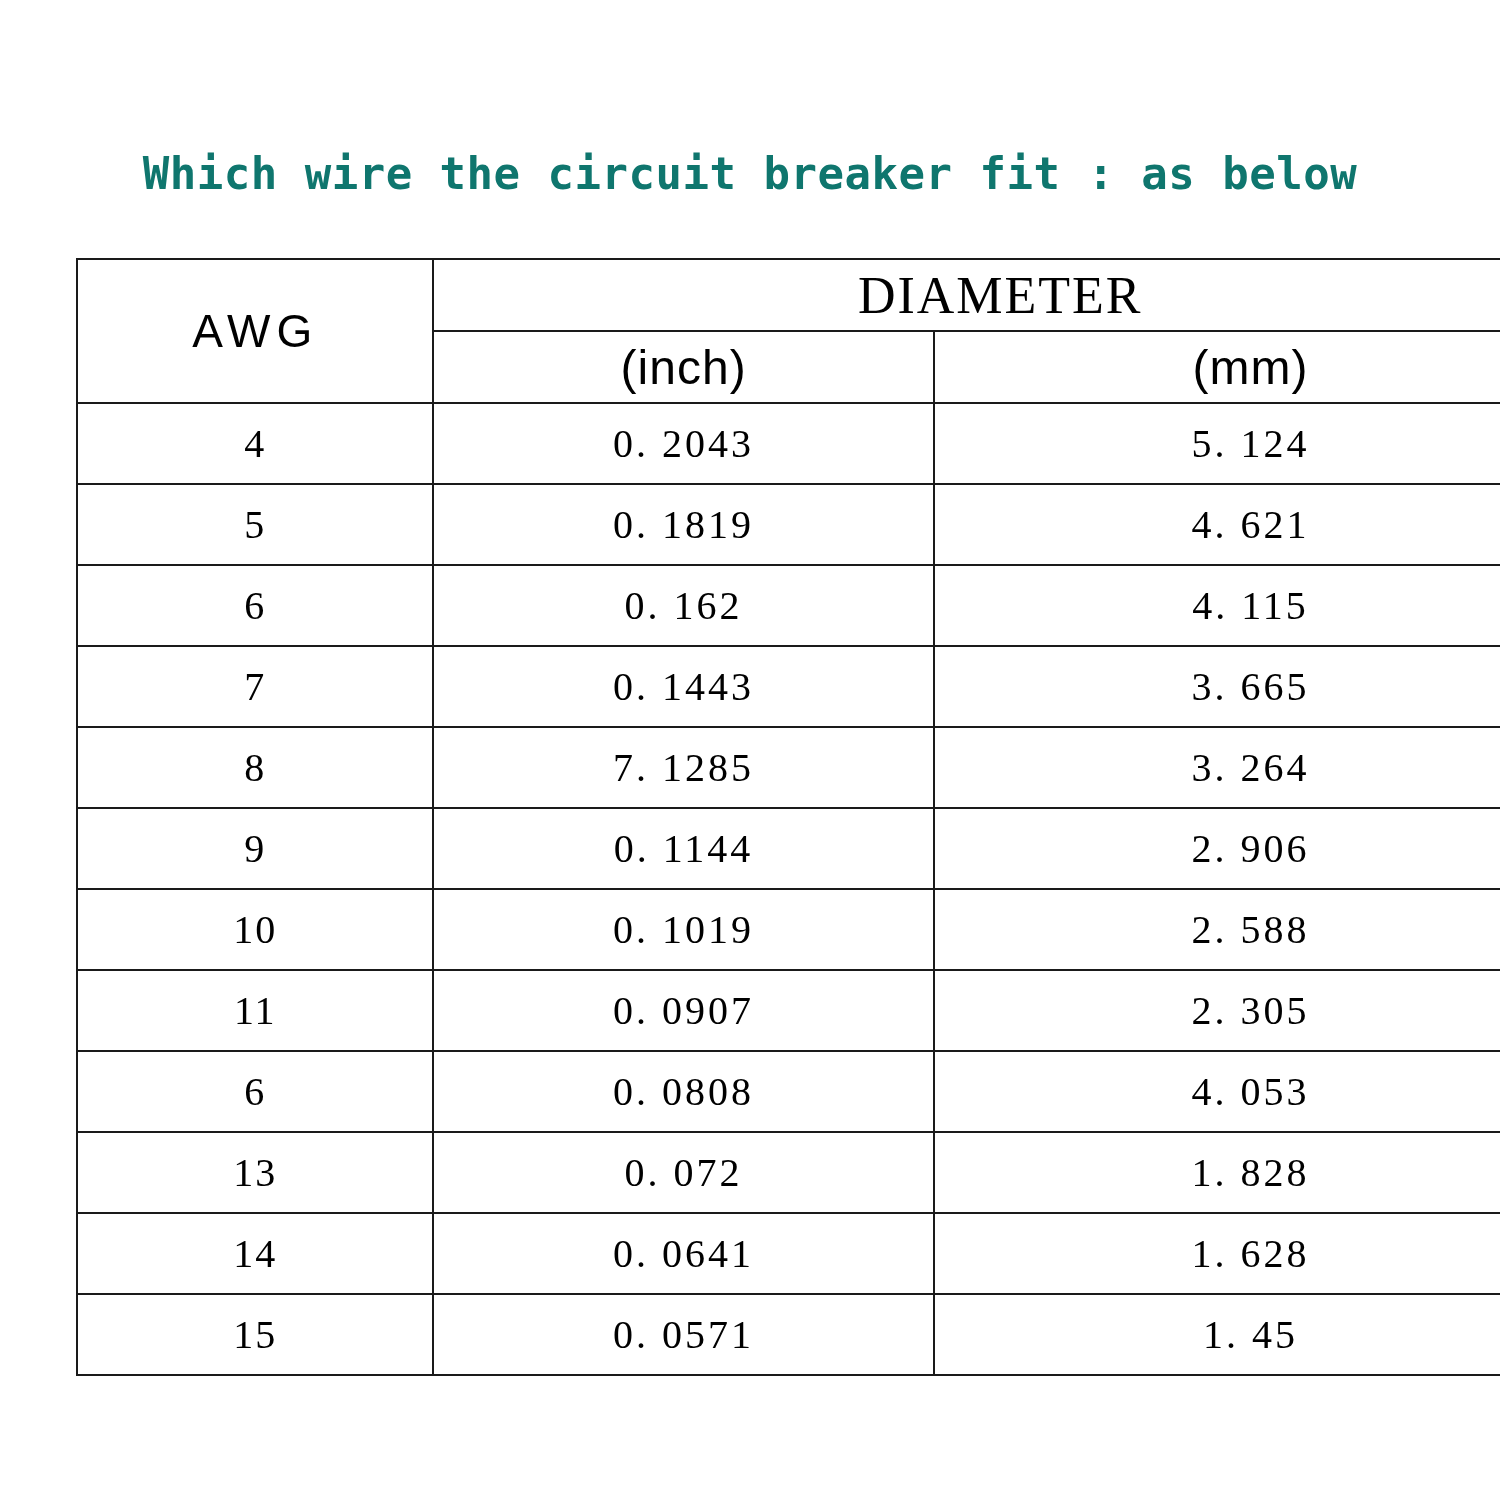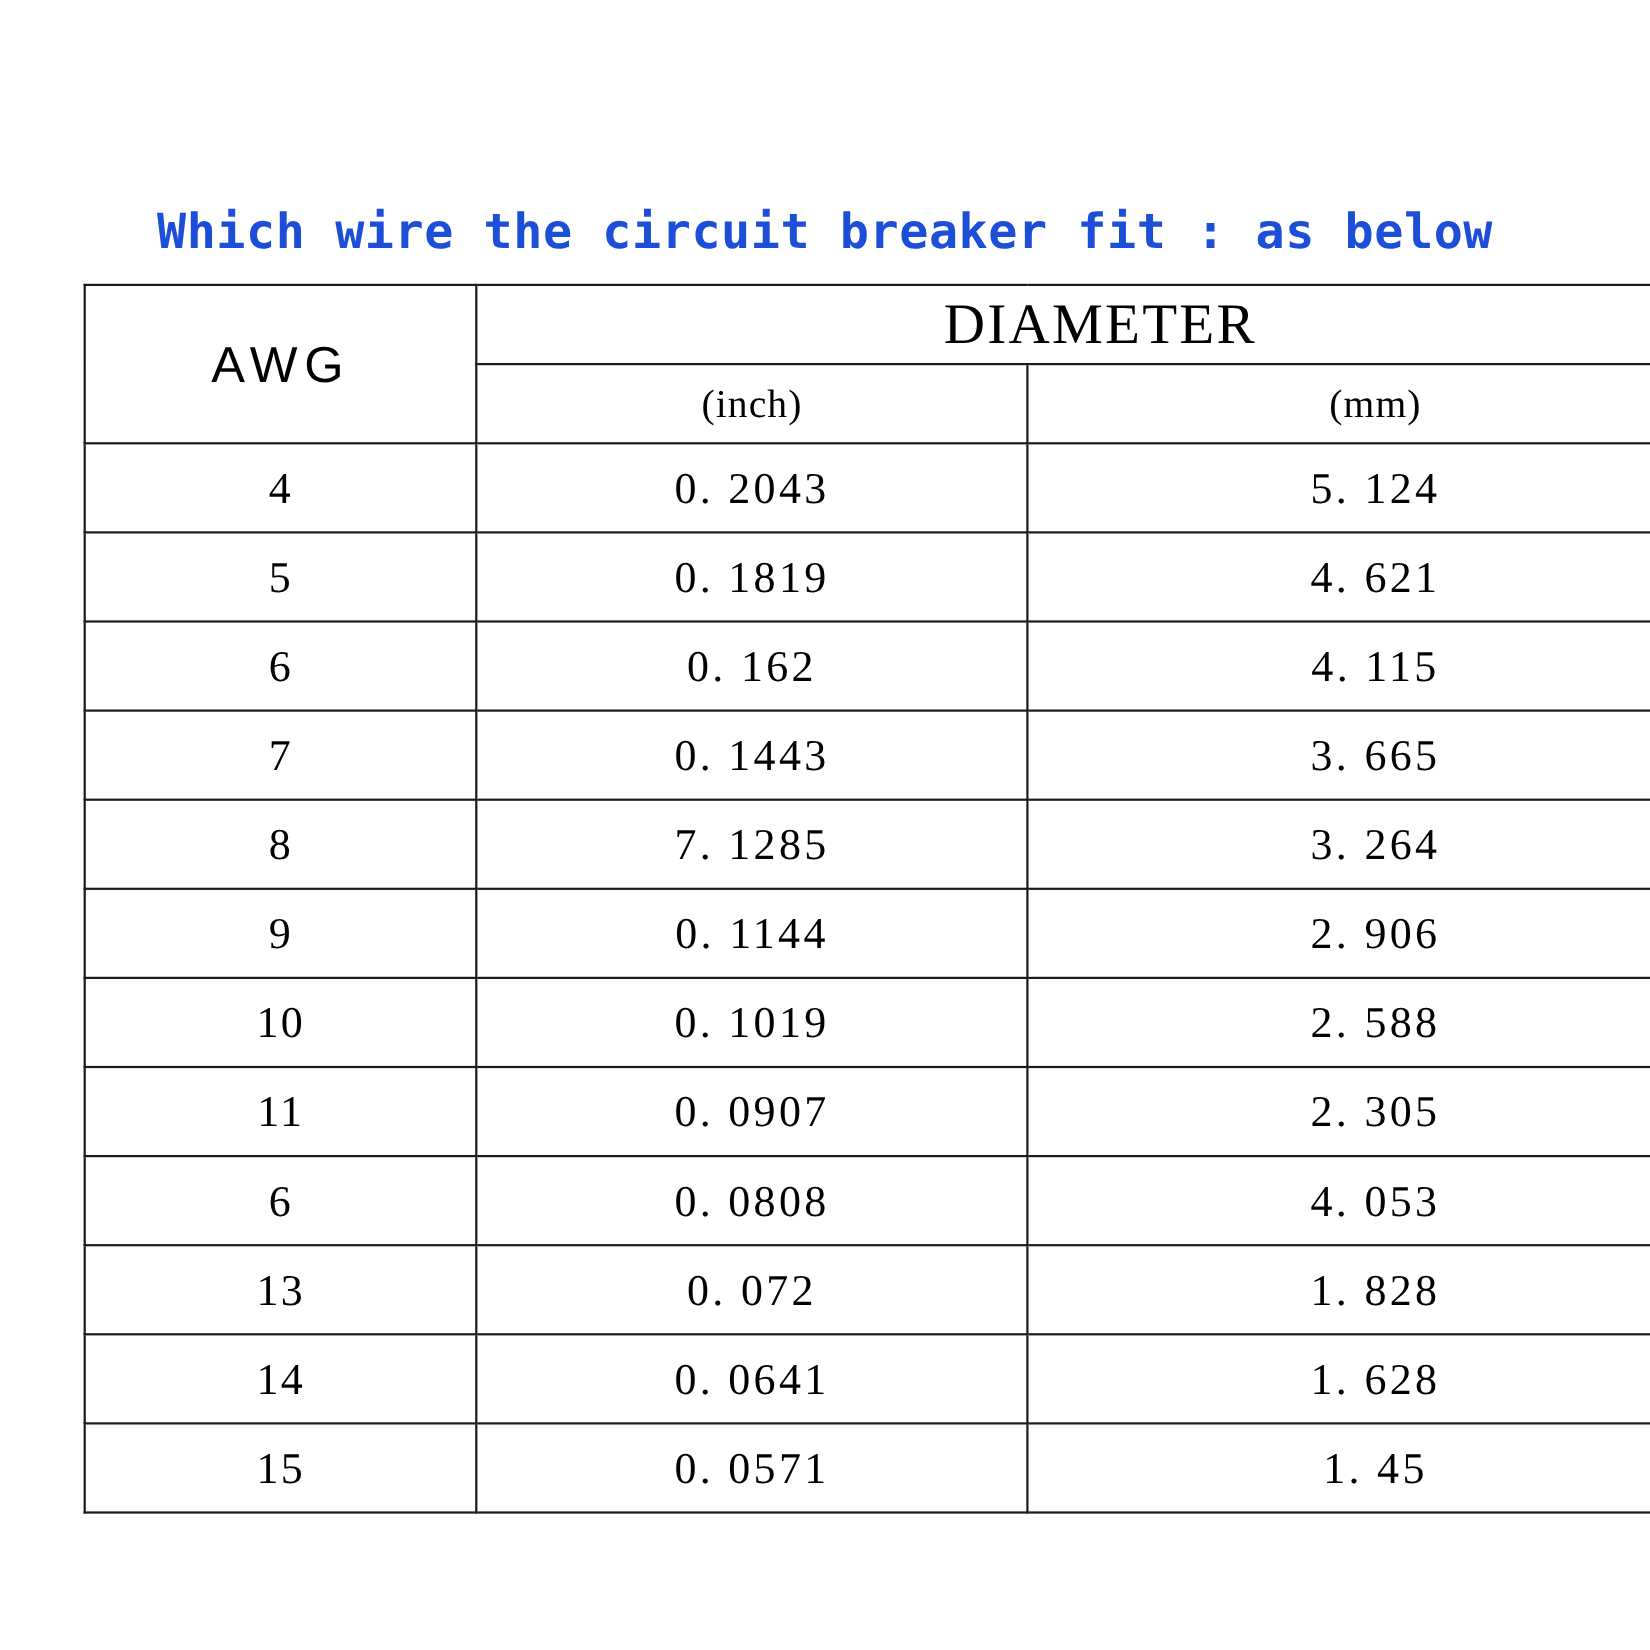--- a/index.html
+++ b/index.html
@@ -23,23 +23,22 @@
   .title {
     position: absolute;
     top: 148px;
     left: 0;
     width: 1500px;
     text-align: center;
     font-family: "DejaVu Sans Mono", monospace;
     font-weight: bold;
     font-size: 44px;
     letter-spacing: 0.5px;
-    color: #1d4ed8;
+    color: #0f766e;
     white-space: nowrap;
-    margin-top: 37px;
   }
   .table-wrap {
     position: absolute;
     top: 258px;
     left: 76px;
     width: 1492px;
   }
   table.awg {
     border-collapse: collapse;
     width: 100%;
@@ -65,22 +64,22 @@
   }
   .hdr-diameter {
     font-family: Liberation Serif, serif;
     font-weight: bold;
     font-size: 52px;
     letter-spacing: 2px;
     height: 70px;
     vertical-align: middle;
   }
   .hdr-unit {
-    font-family: Liberation Serif, serif;
-    font-size: 36px;
+    font-family: Liberation Sans, sans-serif;
+    font-size: 48px;
     height: 70px;
     vertical-align: middle;
     letter-spacing: 1px;
   }
   .data-cell {
     font-family: "Liberation Serif", serif;
     font-size: 40px;
     height: 79px;
     vertical-align: middle;
     letter-spacing: 2px;

